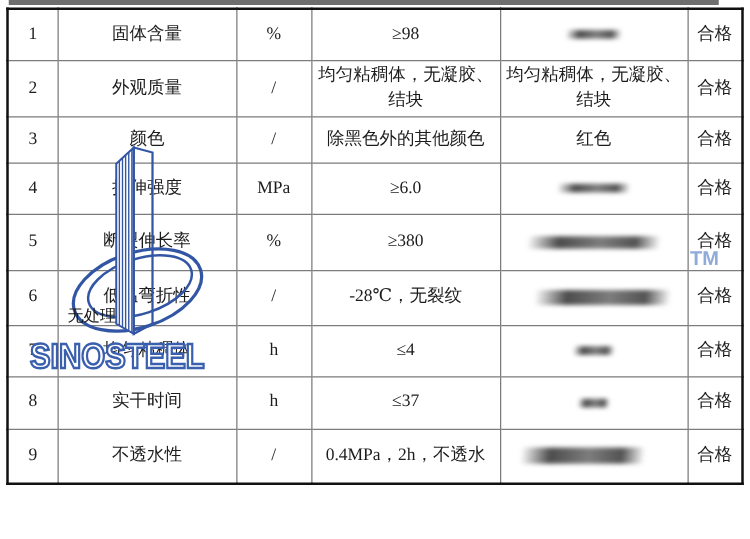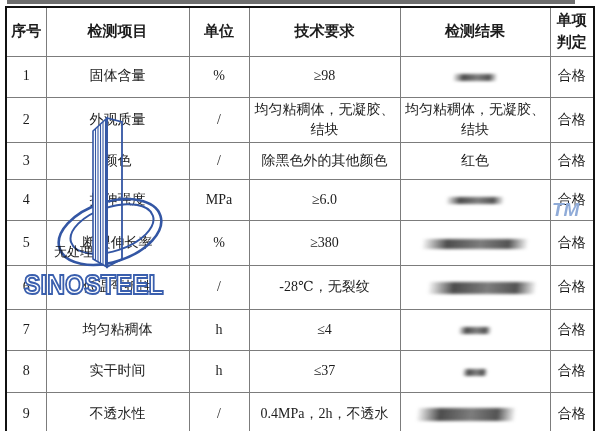--- a/index.html
+++ b/index.html
@@ -57,54 +57,44 @@
   .wm-en{
     left:24px;top:271px;
     font-family:"Liberation Sans","DejaVu Sans",sans-serif;
     font-size:28px;font-weight:800;letter-spacing:0px;line-height:1;
     color:#ffffff;-webkit-text-stroke:2px #3a5fae;
     transform:scaleX(0.88);transform-origin:left top;white-space:nowrap;
   }
   .wm-tm{
     left:552px;top:200px;
     font-family:"Liberation Sans","DejaVu Sans",sans-serif;
-    font-size:19px;font-weight:bold;color:#8fabd8;line-height:1;font-style:italic;
+    font-size:16px;font-weight:bold;color:#8fabd8;line-height:1;
   }
   .wm-note{
     left:54px;top:246px;font-size:13px;color:#151515;line-height:1;
-    font-family:Liberation Mono, monospace;
+    font-family:Liberation Serif, serif;
   }
 </style>
 </head>
 <body>
 
 <div class="page">
 
   <div class="top-bar"></div>
 
   <table class="report">
     <colgroup>
       <col class="c1">
         <col class="c2">
         <col class="c3">
         <col class="c4">
         <col class="c5">
         <col class="c6">
     </colgroup>
     <tbody>
-        <tr class="hdr">
-      <th>序号</th>
-      <th>检测项目</th>
-      <th>单位</th>
-      <th>技术要求</th>
-      <th>检测结果</th>
-      <th>
-            <span class="hdr-wrap">单项判定</span>
-          </th>
-    </tr>
 
     <tr class="r1">
       <td>1</td>
       <td>固体含量</td>
       <td>%</td>
       <td class="req">≥98</td>
       <td><span class="smudge sm-w46"></span></td>
       <td>合格</td>
     </tr>
 

